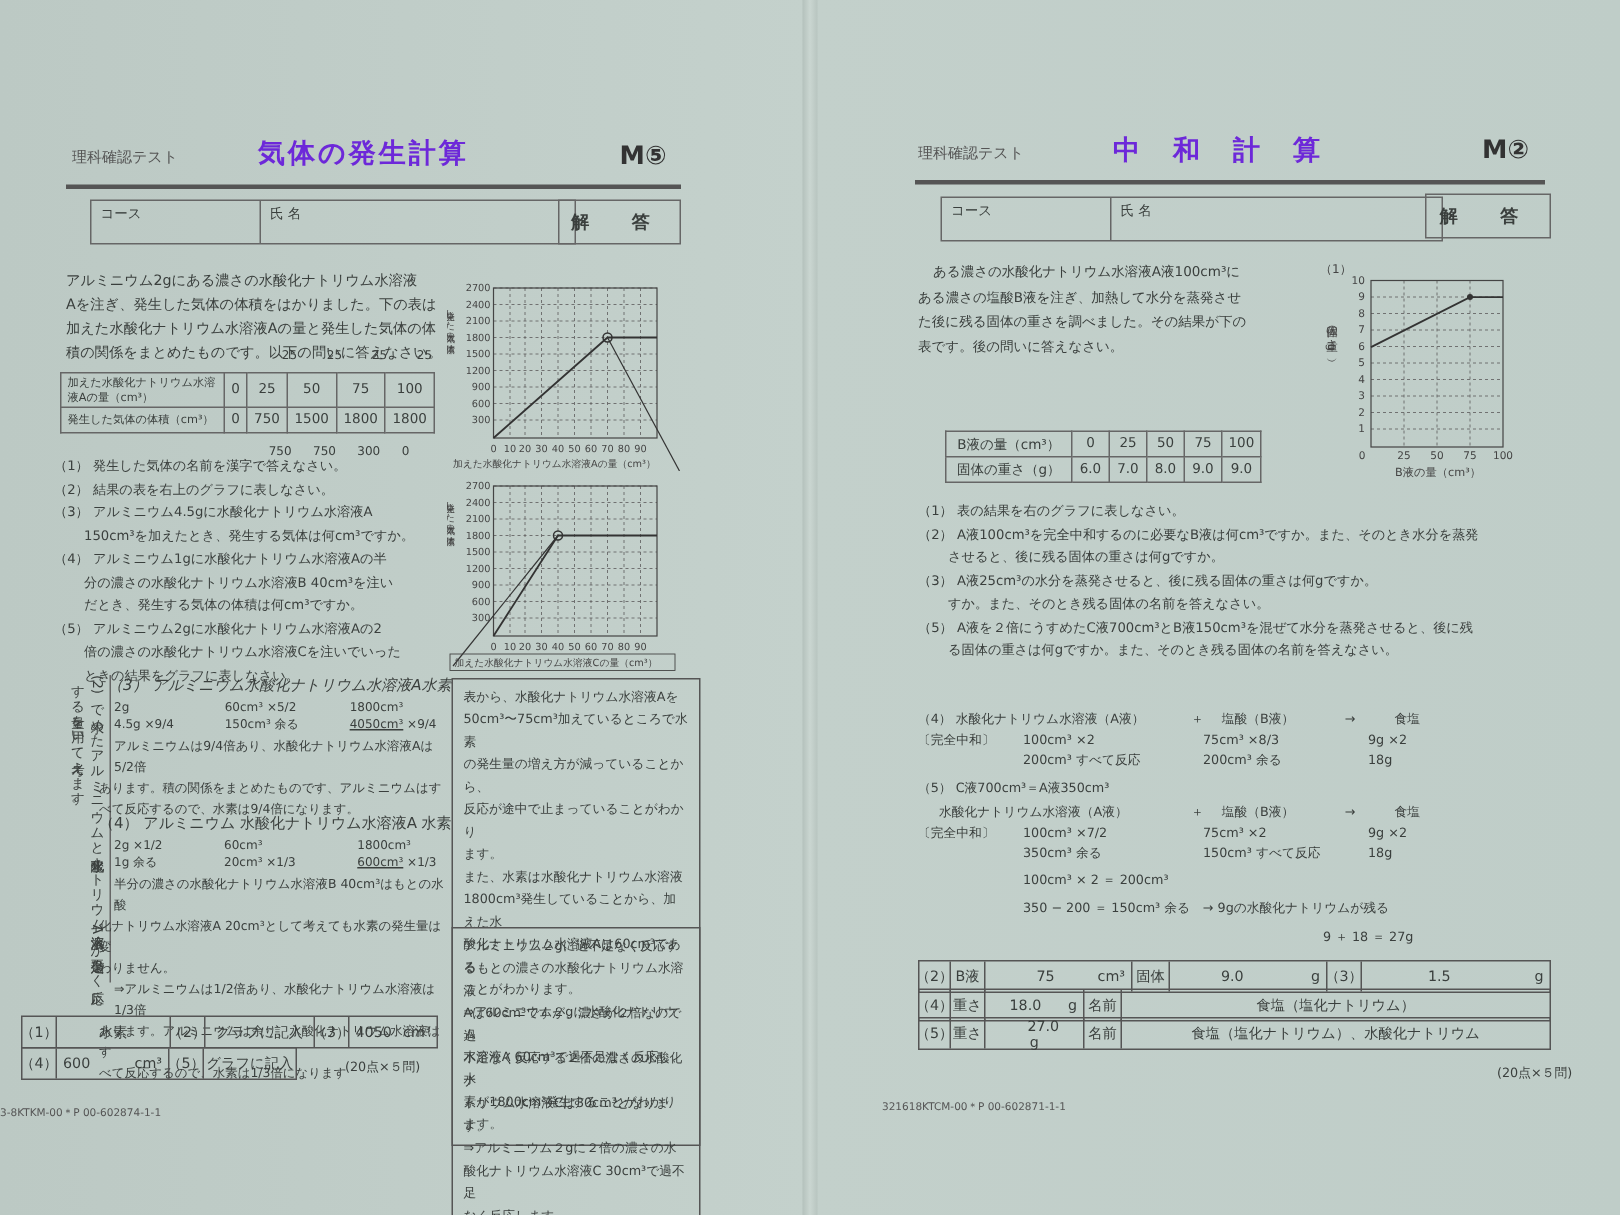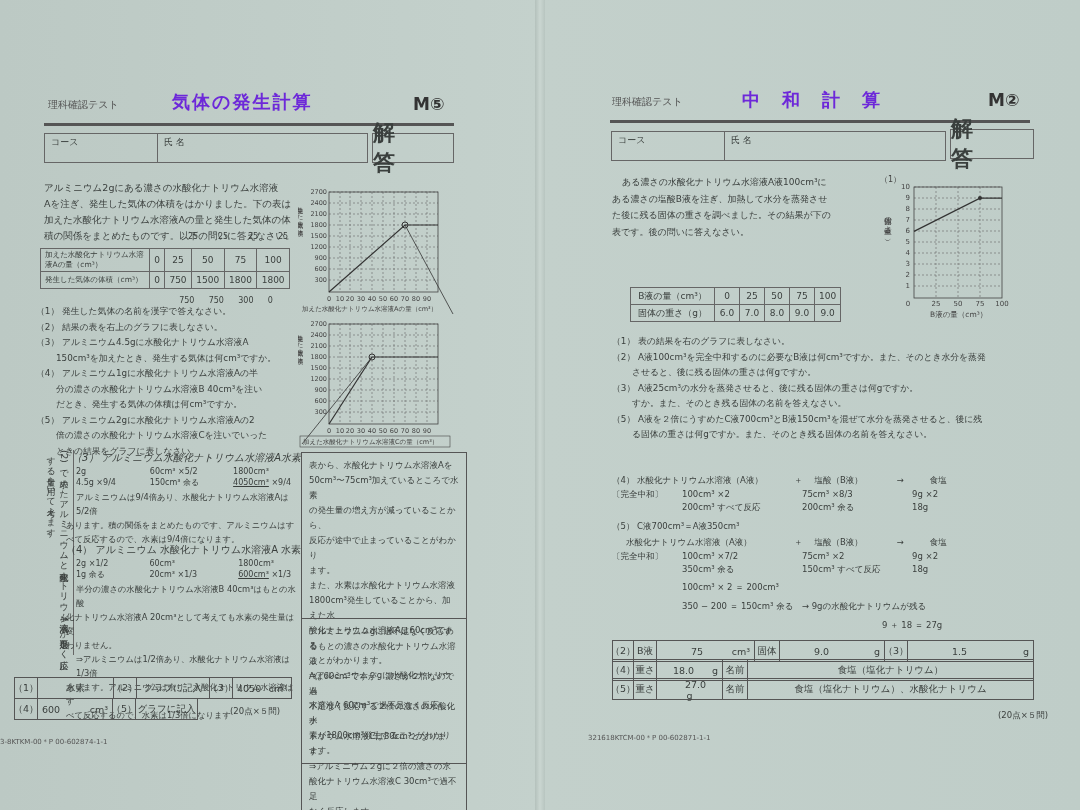--- a/index.html
+++ b/index.html
@@ -9,24 +9,24 @@
   .paper.left{left:0;width:540px;background:linear-gradient(90deg,#bcc9c4,#c4d1cc);}
   .paper.right{left:540px;width:540px;background:linear-gradient(90deg,#c3d0cb,#bfcdc8);}
   .fold{position:absolute;left:535px;top:0;width:10px;height:810px;background:linear-gradient(90deg,#b4c1bc,#cad6d1,#b8c5c0);}
   .topstrip{position:absolute;left:0;top:0;width:1080px;height:60px;background:#c6d2cd;}
   .abs{position:absolute;}
   .series{font-size:10px;color:#555;}
   .title{font-size:18px;font-weight:bold;color:#6d28d9;letter-spacing:2px;}
   .title.wide{letter-spacing:22px;}
   .mnum{font-size:17px;font-weight:bold;color:#333;}
   .hrule{position:absolute;height:3px;background:#555;}
-  .namebox{position:absolute;border:1px solid #666;display:flex;font-size:9px;}
+  .namebox{position:absolute;border:1px solid #666;display:flex;font-size:9px;margin-left:16px;}
   .namebox .course{width:100px;border-right:1px solid #666;padding:2px 6px;}
   .namebox .name{flex:1;padding:2px 6px;}
-  .answer-tag{position:absolute;border:1px solid #666;font-size:22px;font-weight:bold;
+  .answer-tag{position:absolute;border:1px solid #666;font-size:12px;font-weight:bold;
        display:flex;align-items:center;justify-content:center;letter-spacing:12px;}
   .para{font-size:9.5px;line-height:16px;}
   table.tbl{border-collapse:collapse;font-size:9px;}
   table.tbl td{border:1px solid #666;text-align:center;padding:0 4px;height:16px;}
   .box{position:absolute;border:1px solid #555;padding:5px 7px;font-size:8.5px;line-height:15px;}
   .ansrow{position:absolute;display:flex;border:1px solid #555;font-size:9.5px;}
   .ansrow>div{border-right:1px solid #555;display:flex;align-items:center;justify-content:center;height:20px;}
   .ansrow>div:last-child{border-right:none;}
   .vert{writing-mode:vertical-rl;font-size:9px;line-height:13px;}
   svg text{font-family:"DejaVu Sans","Liberation Sans",sans-serif;}

